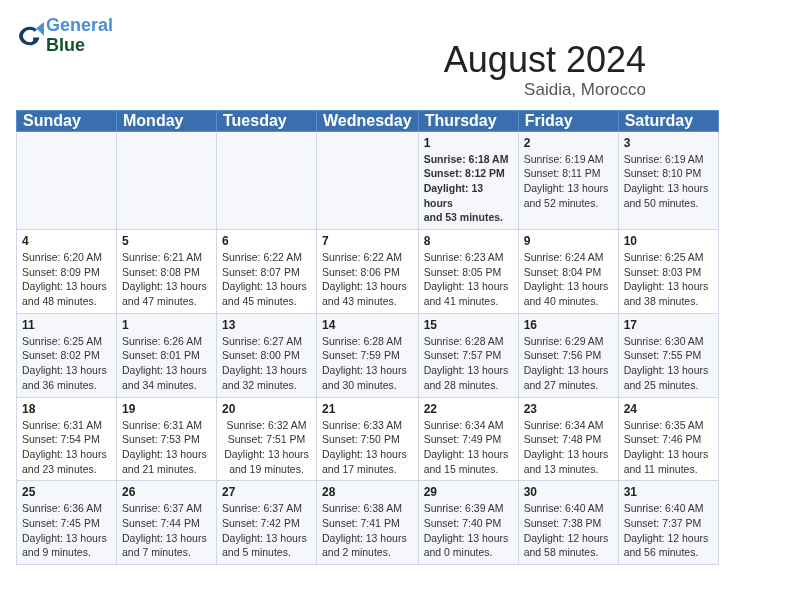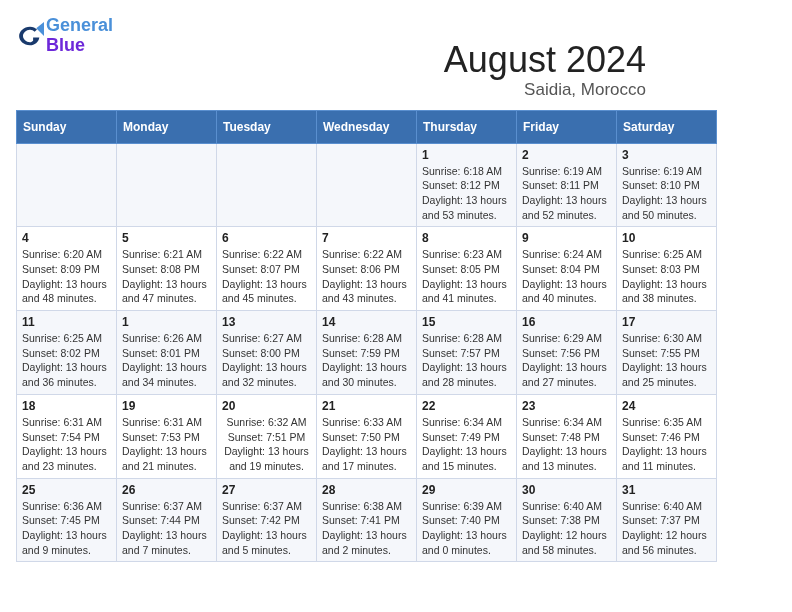--- a/index.html
+++ b/index.html
@@ -61,22 +61,22 @@
       border-collapse: collapse;
       font-size: 11px;
     }
     .calendar thead tr {
       background: #3a6faf;
     }
     .calendar thead th {
       color: #fff;
       font-weight: bold;
       text-align: left;
-      padding: 9px 6px;
-      font-size: 12px;
+      padding: 1px 6px;
+      font-size: 16px;
       border: 1px solid #5a8fcf;
     }
     .calendar tbody tr {
       vertical-align: top;
     }
     .calendar tbody td {
       border: 1px solid #d0d8e8;
       padding: 4px 5px;
       min-width: 100px;
       min-height: 80px;
@@ -111,21 +111,21 @@
   <div class="header">
     <div class="logo">
       <svg class="logo-icon" viewBox="0 0 36 36" xmlns="http://www.w3.org/2000/svg">
         <rect x="0" y="0" width="36" height="36" fill="white"></rect>
 
         <path d="M18 6 C10 6 4 12 4 18 C4 24 10 30 18 30 C24 30 29 26 30 20 L22 20 L22 24 C21 25 19.5 26 18 26 C13 26 9 22 9 18 C9 14 13 10 18 10 C20.5 10 22.5 11 24 12.5 L27 9.5 C25 7.5 21.8 6 18 6 Z" fill="#1a3a6c"></path>
         <polygon points="26,8 36,0 36,18" fill="#4a90d9"></polygon>
       </svg>
       <div class="logo-text">
         <span>General</span><br>
-        <span style="color:#6d28d9;text-align:center;">Blue</span>
+        <span style="color:#14532d;text-align:center;">Blue</span>
       </div>
     </div>
     <div class="title-block">
       <div class="main-title">August 2024</div>
       <div class="subtitle">Saidia, Morocco</div>
     </div>
   </div>
 
   <table class="calendar">
     <thead>
@@ -142,21 +142,21 @@
     </thead>
     <tbody>
 
     <tr>
           <td class="empty-cell"></td>
           <td class="empty-cell"></td>
           <td class="empty-cell"></td>
           <td class="empty-cell"></td>
           <td>
             <div class="day-number">1</div>
-            <div class="day-info" style="white-space: pre-line;">Sunrise: 6:18 AM
+            <div class="day-info" style="white-space: pre-line; font-weight: bold;">Sunrise: 6:18 AM
 Sunset: 8:12 PM
 Daylight: 13 hours
 and 53 minutes.</div>
           </td>
           <td>
             <div class="day-number">2</div>
             <div class="day-info" style="white-space: pre-line;">Sunrise: 6:19 AM
 Sunset: 8:11 PM
 Daylight: 13 hours
 and 52 minutes.</div>

